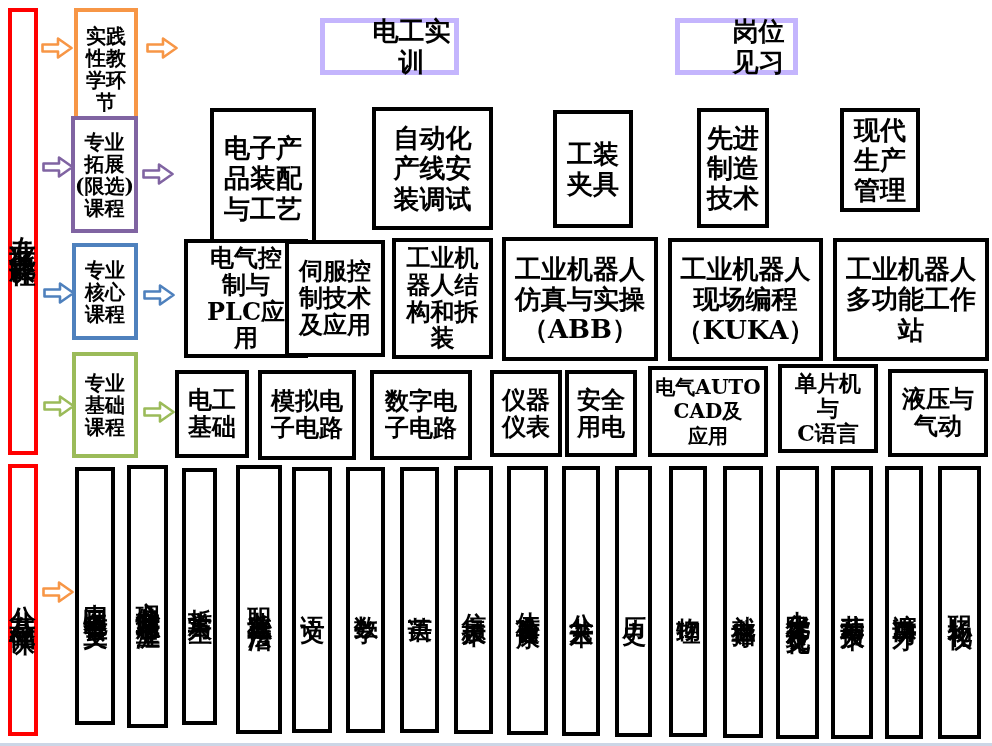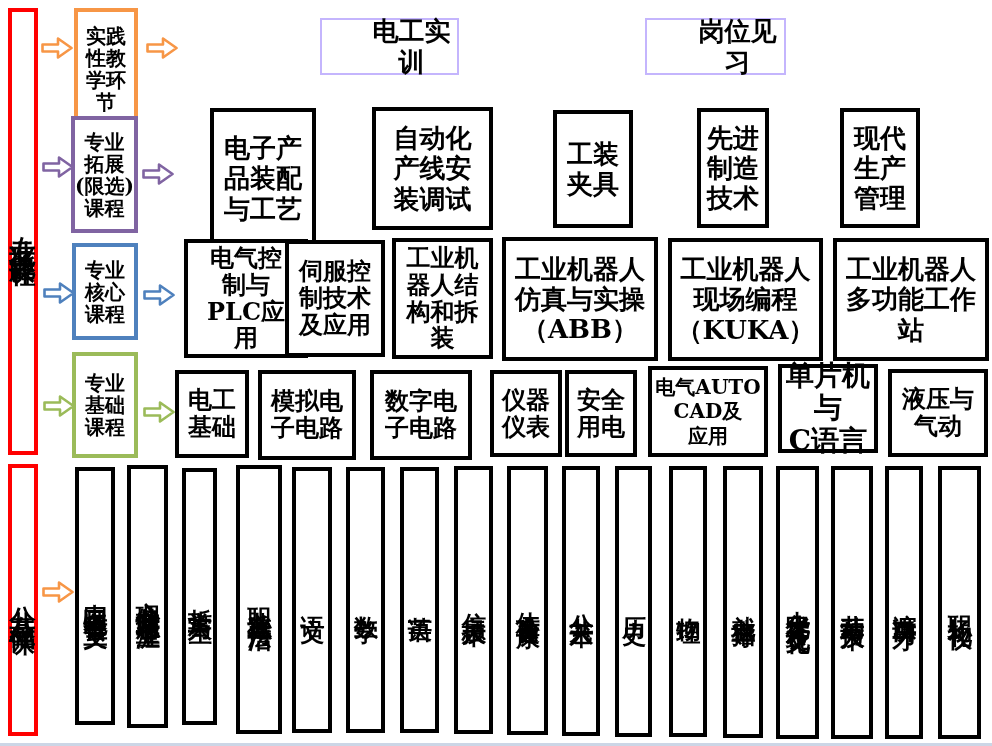--- a/index.html
+++ b/index.html
@@ -6,31 +6,31 @@
   .stage{
     position:relative;width:992px;height:746px;background:#ffffff;overflow:hidden;
     font-family:"DejaVu Serif","Liberation Serif",serif;font-weight:bold;color:#000;
   }
   .bx{
     position:absolute;box-sizing:border-box;background:#fff;
     display:flex;align-items:center;justify-content:center;
     text-align:center;white-space:pre-line;
   }
   .bblack{border:4px solid #000;}
-  .bthin{border:2px solid #c4b5fd;padding-left:44px;}
+  .bthin{border:5px solid #c4b5fd;padding-left:44px;}
   .bred{border:4px solid #FF0000;}
   .borange{border:4px solid #F79646;}
   .bpurple{border:4px solid #8064A2;}
   .bblue{border:4px solid #4F81BD;}
   .bgreen{border:4px solid #9BBB59;}
   .vert{writing-mode:vertical-rl;text-orientation:upright;letter-spacing:3px;}
   .vwide{letter-spacing:6px;}
   .f26{font-size:26px;line-height:1.16;}
   .f24{font-size:24px;line-height:1.12;}
-  .f22{font-size:28px;line-height:1.15;}
+  .f22{font-size:22px;line-height:1.15;}
   .f20{font-size:20px;line-height:1.22;}
   .fcat{font-size:20px;line-height:1.1;}
   .arrow{position:absolute;width:32px;height:24px;}
   .arrow svg{display:block;}
   .a-or{fill:#ffffff;stroke:#F79646;stroke-width:2.6;stroke-linejoin:round;}
   .a-pu{fill:#ffffff;stroke:#8064A2;stroke-width:2.6;stroke-linejoin:round;}
   .a-bl{fill:#ffffff;stroke:#4F81BD;stroke-width:2.6;stroke-linejoin:round;}
   .a-gr{fill:#ffffff;stroke:#9BBB59;stroke-width:2.6;stroke-linejoin:round;}
   .bottom-edge{position:absolute;left:0;top:743px;width:992px;height:3px;background:#ccd6e6;}
 </style>
@@ -111,21 +111,21 @@
   </div>
   <div class="bx bgreen fcat" style="left:72px;top:352px;width:66px;height:106px">
     <span>专业
 基础
 课程</span>
   </div>
 
   <div class="bx bthin f26" style="left:320px;top:18px;width:139px;height:57px">
     <span>电工实训</span>
   </div>
-  <div class="bx bthin f26" style="left:645px;top:18px;width:141px;height:57px">
+  <div class="bx bthin f26" style="left:675px;top:18px;width:123px;height:57px">
     <span>岗位见习</span>
   </div>
 
   <div class="bx bblack f26" style="left:210px;top:108px;width:106px;height:141px">
     <span>电子产
 品装配
 与工艺</span>
   </div>
   <div class="bx bblack f26" style="left:553px;top:110px;width:80px;height:118px">
     <span>工装
@@ -134,21 +134,21 @@
   <div class="bx bblack f26" style="left:372px;top:107px;width:121px;height:123px">
     <span>自动化
 产线安
 装调试</span>
   </div>
   <div class="bx bblack f26" style="left:697px;top:108px;width:72px;height:120px">
     <span>先进
 制造
 技术</span>
   </div>
-  <div class="bx bblack f26" style="left:840px;top:108px;width:80px;height:120px">
+  <div class="bx bblack f26" style="left:840px;top:108px;width:80px;height:104px">
     <span>现代
 生产
 管理</span>
   </div>
 
   <div class="bx bblack f24" style="left:184px;top:239px;width:124px;height:119px">
     <span>电气控
 制与
 PLC应
 用</span>

